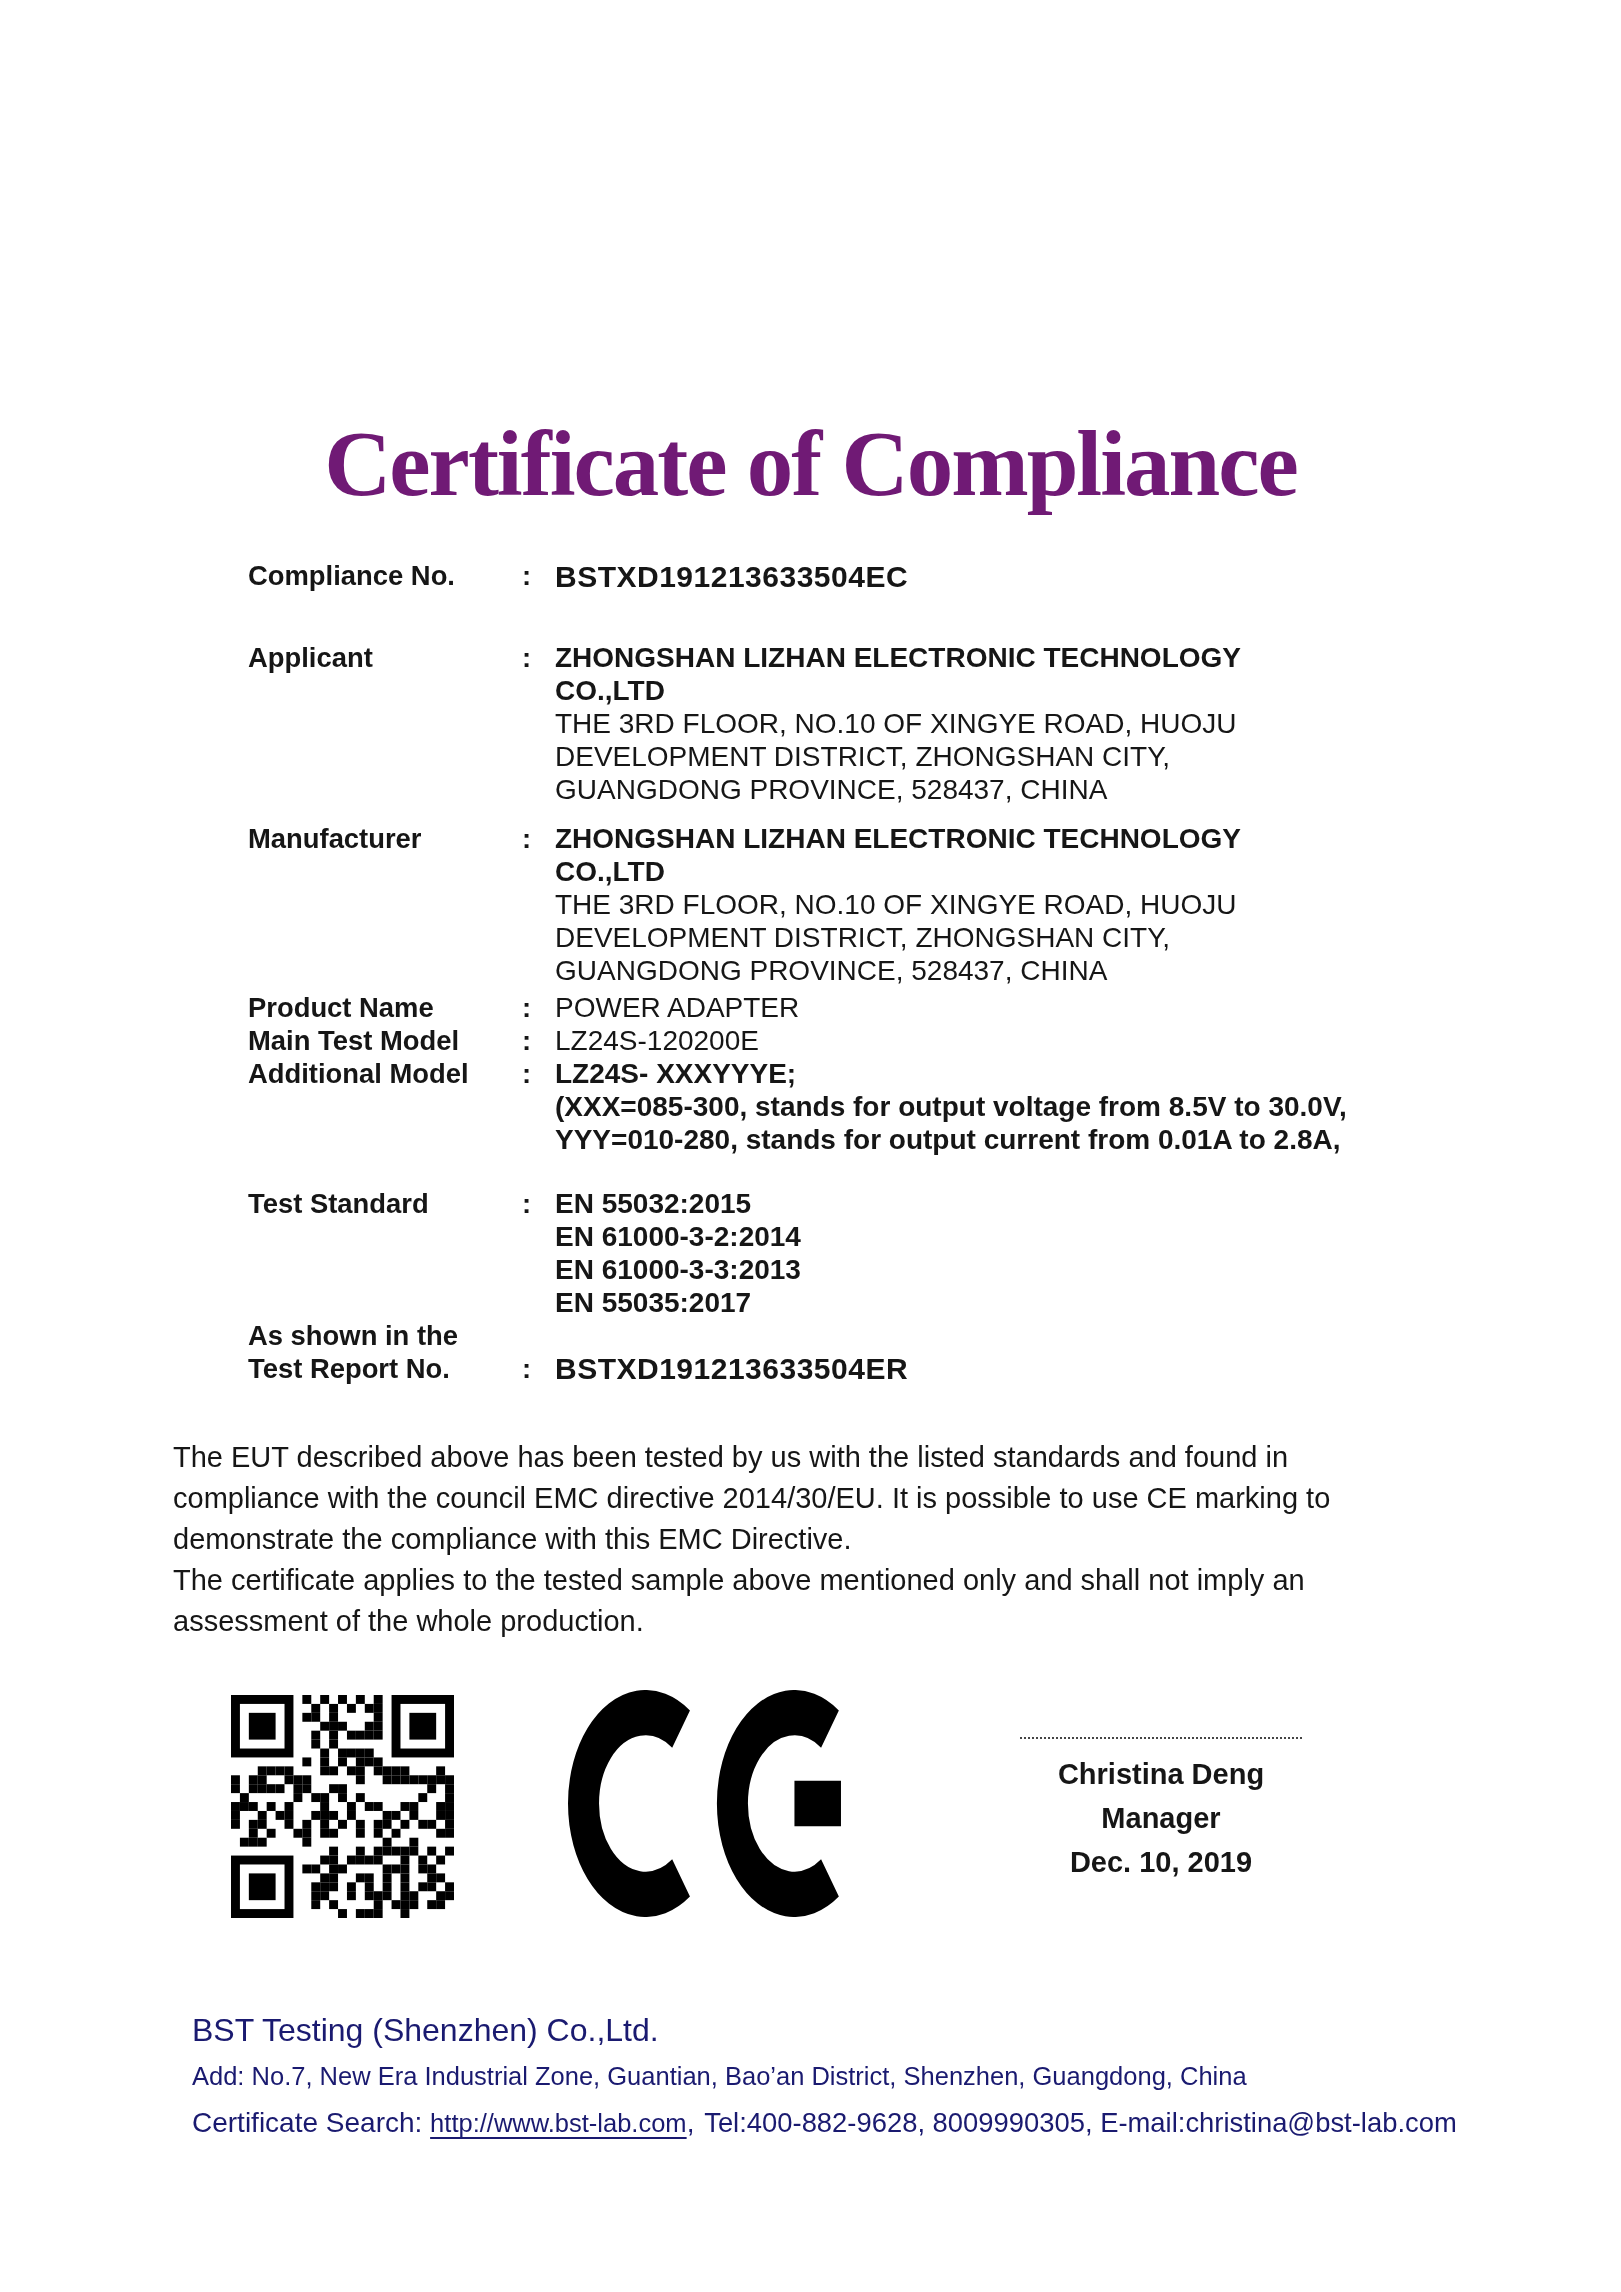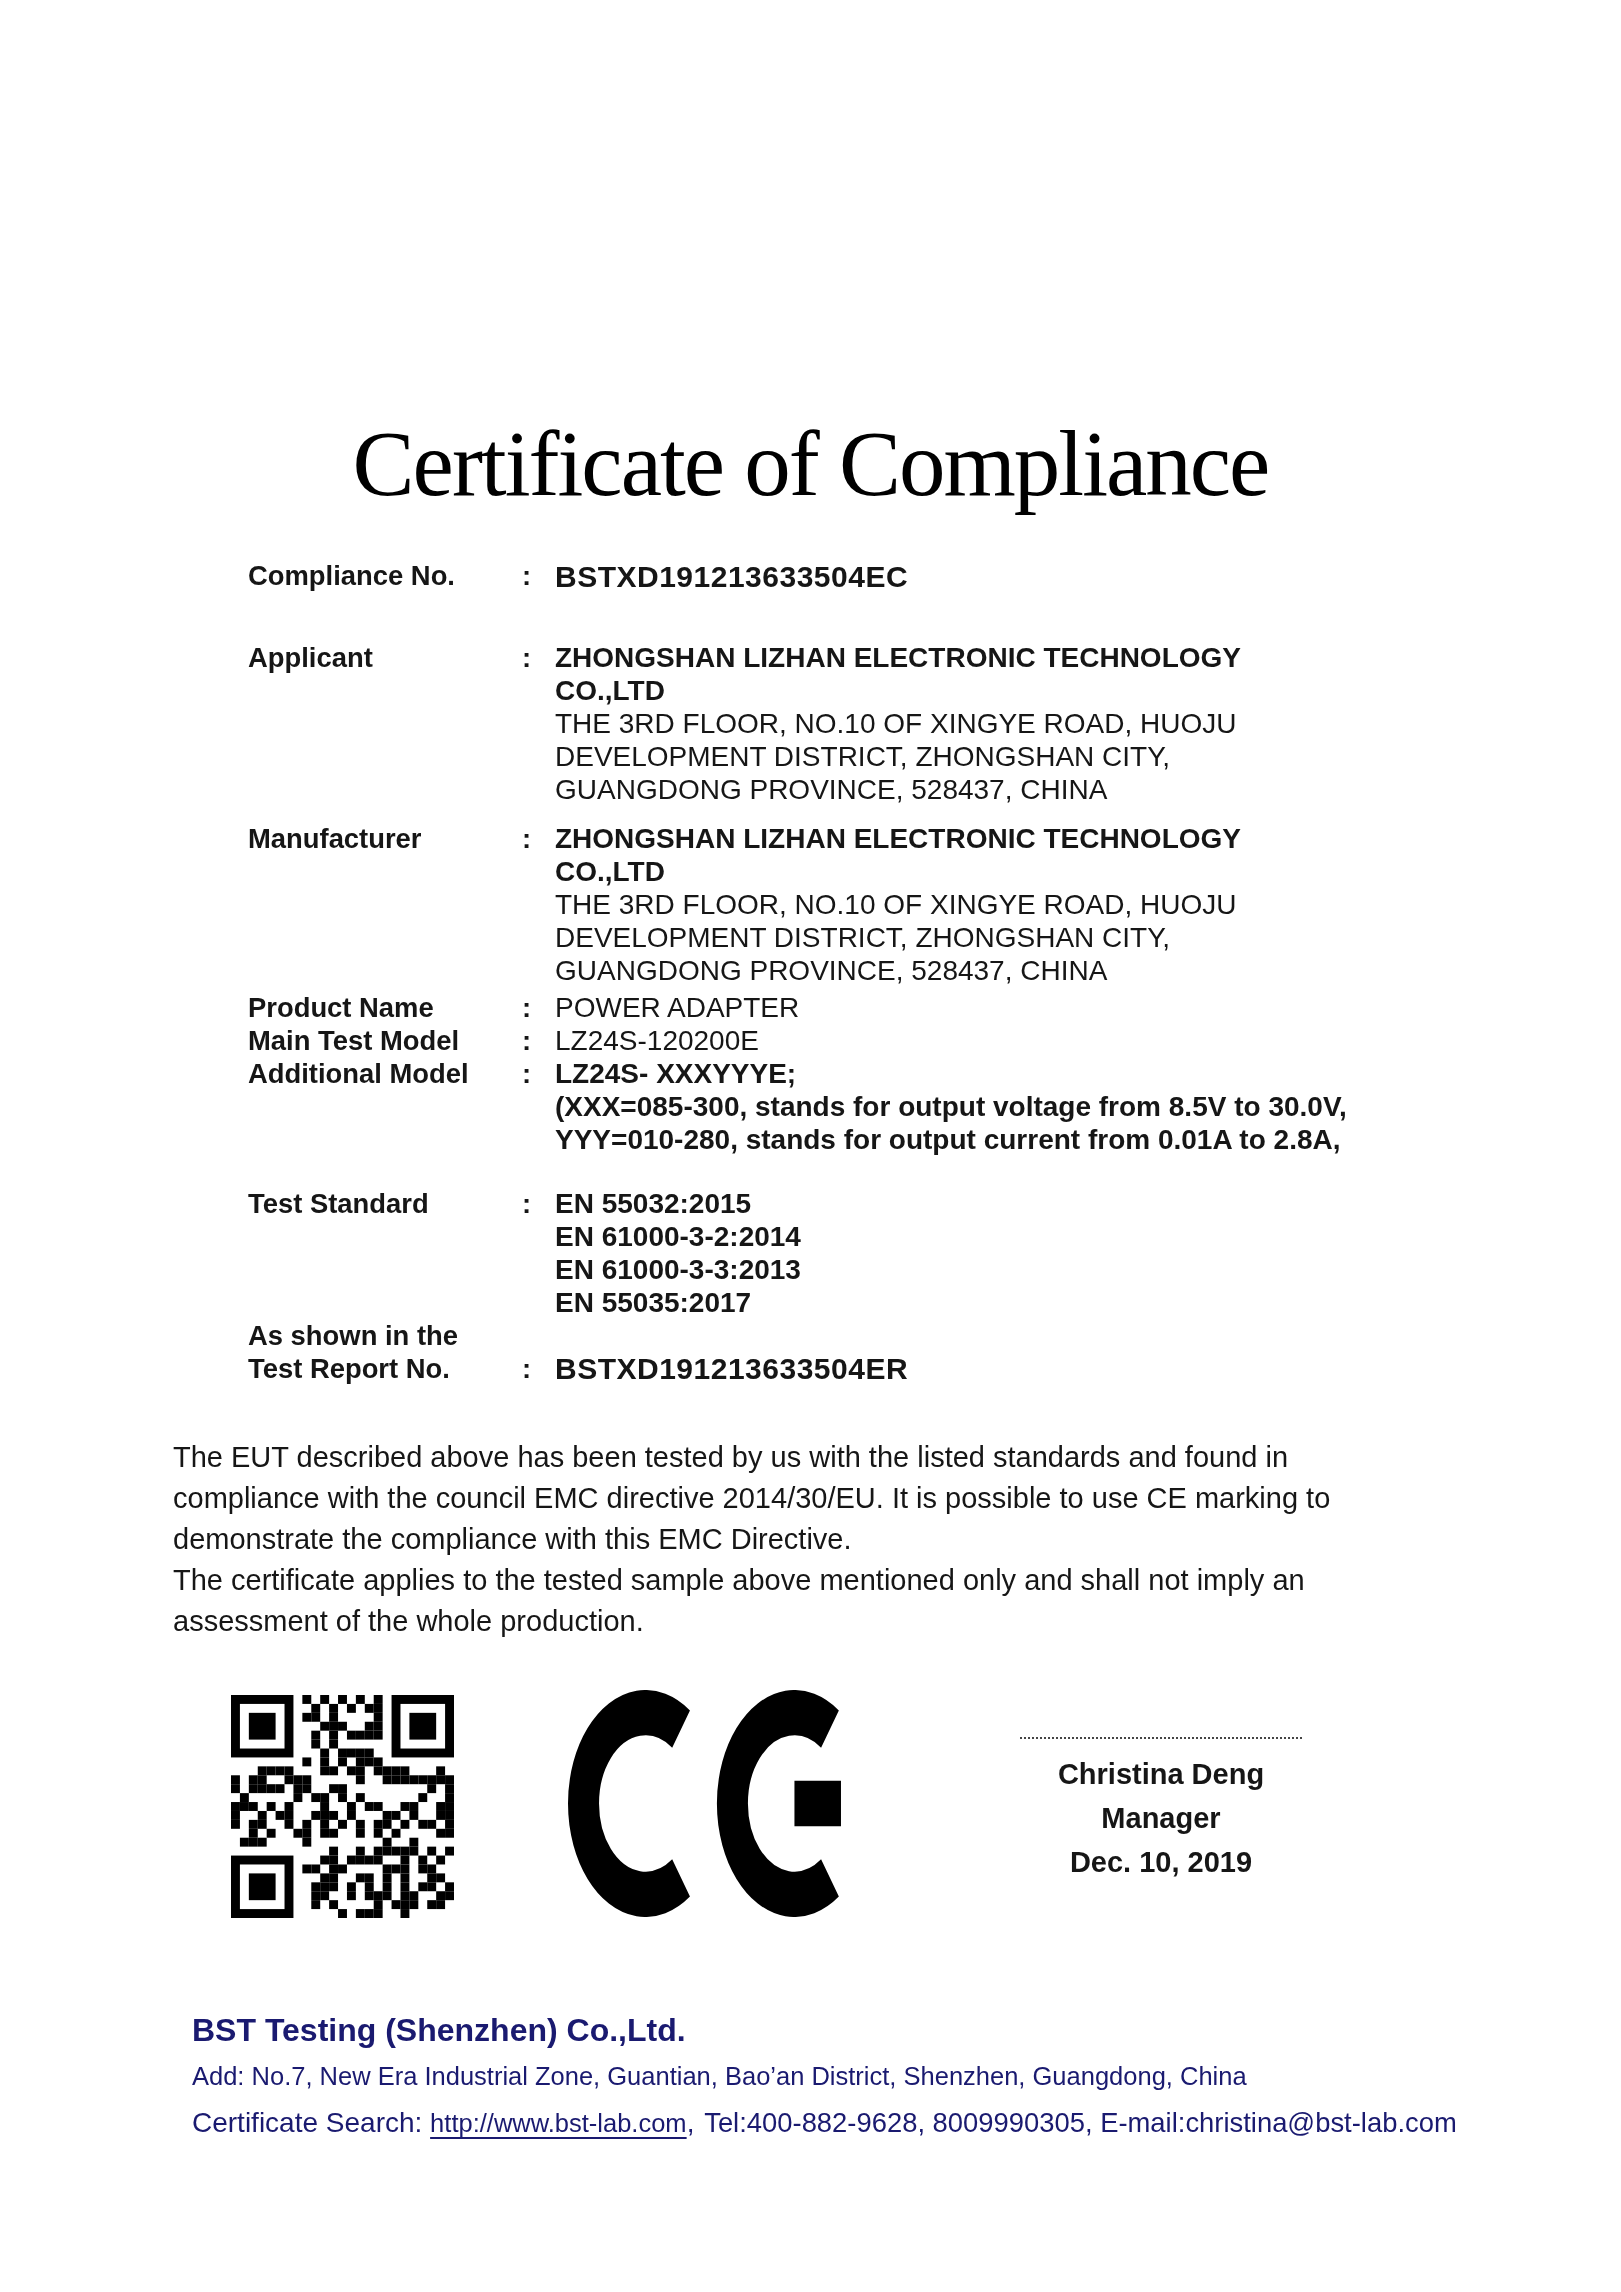--- a/index.html
+++ b/index.html
@@ -11,24 +11,24 @@
     background:#ffffff;
     font-family:"Liberation Sans", sans-serif;
     color:#161616;
     overflow:hidden;
   }
   
   .doc-title {
     position:absolute; left:0; right:0; top:410px;
     text-align:center;
     font-family:"Liberation Serif", serif;
-    font-weight:normal;
+    font-weight:bold;
     font-size:93px;
     letter-spacing:-2px;
-    color:#000000;
+    color:#701a75;
     white-space:nowrap;
   }
   
   .info { position:absolute; left:248px; top:559px; }
   .row { display:flex; align-items:flex-start; }
   .lbl {
     width:274px; flex:0 0 274px;
     font-weight:bold; font-size:27.4px; line-height:33px;
   }
   .colon {
@@ -66,21 +66,21 @@
   .sig-line {
     height:25.5px;
     border-bottom:2.9px dotted #454545;
     margin:0 5.9px 13.7px 5.9px;
   }
   .sig-name, .sig-role, .sig-date {
     font-weight:bold; font-size:29px; line-height:44px;
   }
   
   .footer { position:absolute; left:192px; top:2011px; color:#1a1a70; }
-  .footer-company { font-weight:bold; font-size:32px; line-height:39px; margin-bottom:10.8px; }
+  .footer-company { font-weight:normal; font-size:32px; line-height:39px; margin-bottom:10.8px; }
   .footer-address { font-size:25.5px; line-height:31px; margin-bottom:14.7px; }
   .footer-search { font-size:28px; line-height:33px; }
   .footer-search a {
     color:#1a1a70; font-size:25.5px;
     text-decoration:underline; text-underline-offset:4.9px;
   }
   .footer-search .sep { letter-spacing:2px; }
   .footer-search .contact { font-size:27.4px; }
 </style>
 </head>

